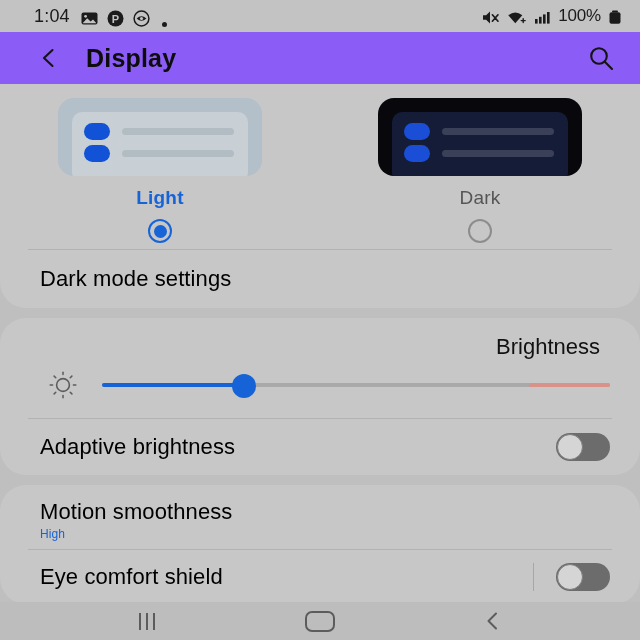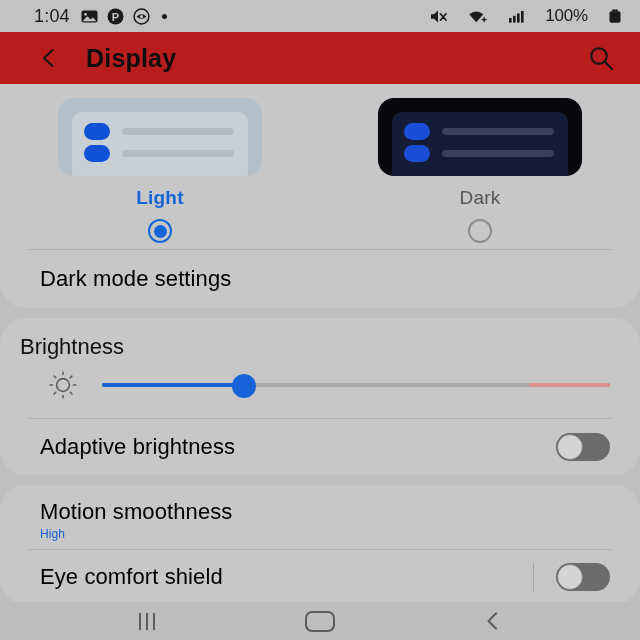--- a/index.html
+++ b/index.html
@@ -30,24 +30,24 @@
     display: flex;
     align-items: center;
     justify-content: space-between;
     padding: 0 18px 0 34px;
     background: #c3c3c3;
     color: #191919;
     font-size: 18px;
   }
   .sb-left, .sb-right {
     display: flex;
-    align-items: center;
+    align-items: flex-end;
   }
   .sb-left { gap: 9px; }
-  .sb-right { gap: 20px; }
+  .sb-right { gap: 7px; }
   .sb-time {
     font-size: 18px;
     letter-spacing: 0.2px;
     color: #1b1b1b;
     margin-right: 2px;
   }
   .sb-icon {
     display: inline-flex;
     align-items: center;
     justify-content: center;
@@ -64,21 +64,21 @@
     letter-spacing: -0.2px;
   }
 
   
   .appbar {
     height: 52px;
     flex: 0 0 52px;
     display: flex;
     align-items: center;
     padding: 0 22px 0 34px;
-    background: #b91c1c;
+    background: #8b5cf6;
   }
   .appbar .back {
     width: 30px; height: 30px;
     display: flex; align-items: center; justify-content: center;
     cursor: pointer;
   }
   .appbar .title {
     font-size: 25px;
     font-weight: bold;
     color: #0d0d0d;
@@ -215,20 +215,21 @@
     color: #1664d8;
     margin-top: 2px;
     letter-spacing: 0.1px;
   }
 
   
   .brightness-title {
     font-size: 22px;
     color: #111111;
     padding: 16px 40px 2px 20px;
+    text-align: right;
   }
   .slider-row {
     display: flex;
     align-items: center;
     padding: 6px 30px 16px 46px;
   }
   .sun {
     width: 34px; height: 34px;
     flex: 0 0 34px;
     margin-right: 22px;

